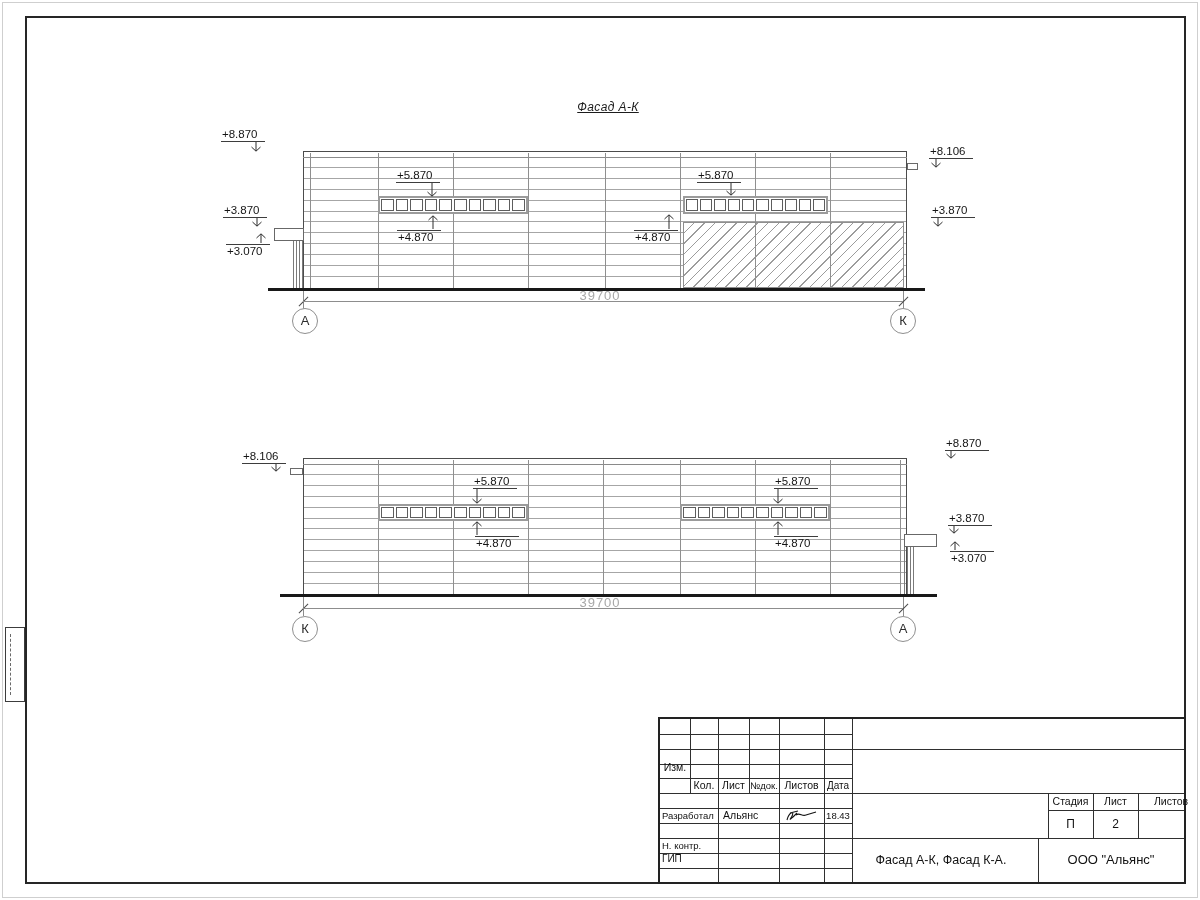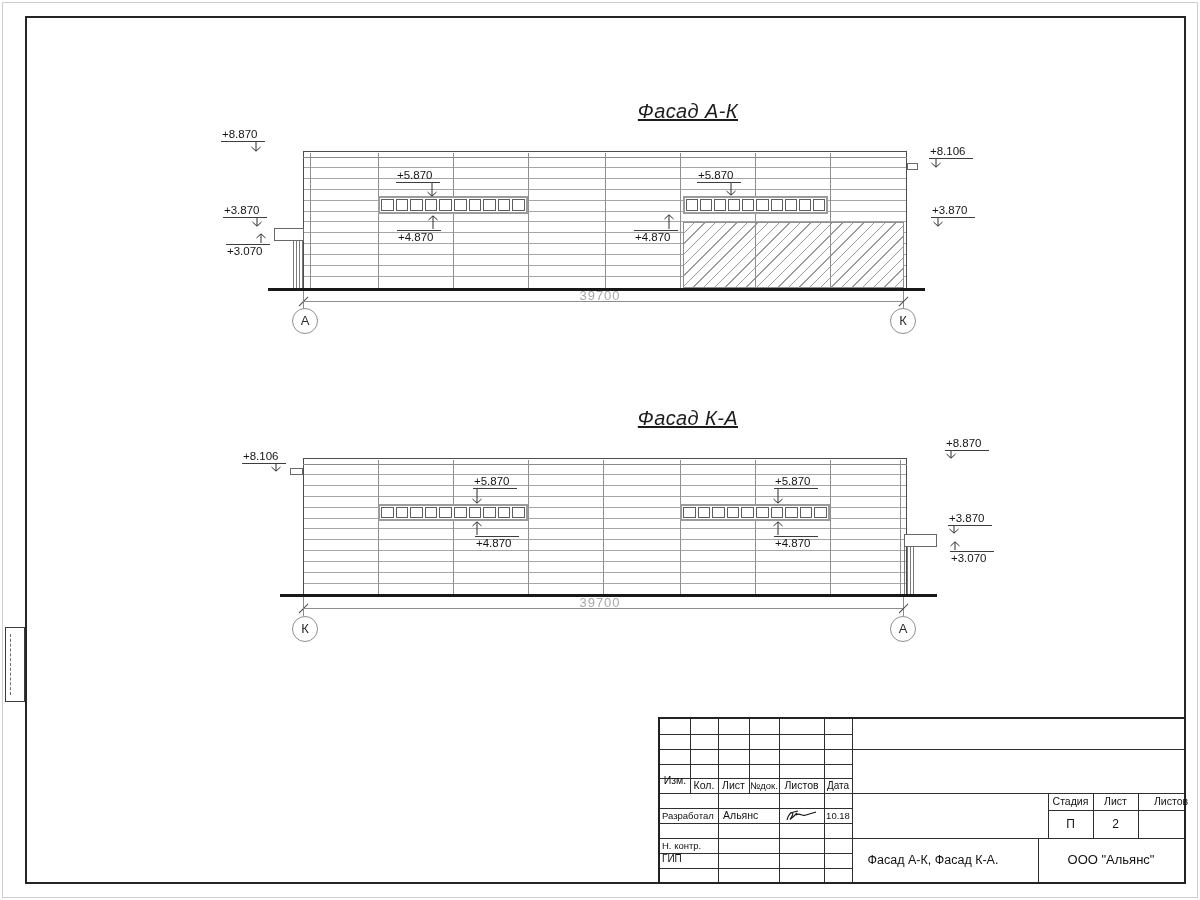--- a/index.html
+++ b/index.html
@@ -1,21 +1,21 @@
 <!DOCTYPE html>
 <html><head>
 <meta charset="utf-8">
 <style>
   html,body{margin:0;padding:0;background:#e6e6e6;}
   #sheet{position:relative;width:1200px;height:900px;background:#ffffff;
          font-family:"Liberation Sans",sans-serif;overflow:hidden;}
   .outer-edge{position:absolute;inset:2px;border:1px solid #cfcfcf;pointer-events:none;}
   .frame{position:absolute;left:25px;top:16px;width:1161px;height:868px;
          border:2px solid #262626;box-sizing:border-box;}
-  .title{position:absolute;width:260px;text-align:right;font-size:20px;font-style:italic;
+  .title{position:absolute;width:260px;text-align:center;font-size:12px;font-style:italic;
          color:#1c1c1c;text-decoration:underline;letter-spacing:.4px;z-index:8;}
   
   .bld{position:absolute;border:1px solid #4c4c4c;border-bottom:none;background:#fff;box-sizing:border-box;z-index:1;}
   .parapet{position:absolute;height:1px;background:#8a8a8a;z-index:1;}
   .siding{position:absolute;z-index:1;
     background:repeating-linear-gradient(to bottom,transparent 0,transparent 9.9px,#a6a6a6 9.9px,#a6a6a6 10.9px);}
   .colline{position:absolute;width:1px;background:#8f8f8f;z-index:4;}
   .hatch{position:absolute;background:#fff;border:1px solid #8e8e8e;box-sizing:border-box;z-index:3;}
   .hatch::after{content:"";position:absolute;inset:0;
     background:repeating-linear-gradient(135deg,transparent 0,transparent 6.5px,#9c9c9c 6.5px,#9c9c9c 7.5px);}
@@ -51,21 +51,20 @@
   .mstamp .txt{position:absolute;left:4px;top:6px;bottom:6px;width:0;border-left:1px dashed #6a6a6a;}
 </style>
 </head>
 <body>
 
 <div id="sheet">
   <div class="outer-edge"></div>
   <div class="frame"></div>
 
   <div class="title" style="left:478px;top:100px">Фасад А-К</div>
-  <div class="title" style="left:478px;top:407px">Фасад К-А</div>
 
   <div class="mstamp">
     <div class="txt"></div>
   </div>
 
   <div class="tb">
 
     <div class="h" style="left:0;top:15px;width:192px"></div>
     <div class="h" style="left:0;top:30px;width:524px"></div>
     <div class="h" style="left:0;top:45px;width:192px"></div>
@@ -83,43 +82,43 @@
     <div class="v" style="left:89px;top:0;height:74px"></div>
     <div class="v" style="left:58px;top:74px;height:89px"></div>
     <div class="v" style="left:119px;top:0;height:163px"></div>
     <div class="v" style="left:164px;top:0;height:163px"></div>
     <div class="v" style="left:192px;top:0;height:163px"></div>
     <div class="v" style="left:388px;top:74px;height:45px"></div>
     <div class="v" style="left:433px;top:74px;height:45px"></div>
     <div class="v" style="left:478px;top:74px;height:45px"></div>
     <div class="v" style="left:378px;top:119px;height:44px"></div>
 
-    <div class="cell c-center" style="left:0;top:54px;width:30px;height:15px;line-height:15px;font-size:10.5px">Изм.</div>
+    <div class="cell c-center" style="left:0;top:41px;width:30px;height:15px;line-height:15px;font-size:10.5px">Изм.</div>
     <div class="cell c-center" style="left:30px;top:59px;width:28px;height:15px;line-height:15px;font-size:10.5px">Кол.</div>
     <div class="cell c-center" style="left:58px;top:59px;width:31px;height:15px;line-height:15px;font-size:10.5px">Лист</div>
     <div class="cell c-center" style="left:89px;top:59px;width:30px;height:15px;line-height:15px;font-size:9.5px">№док.</div>
     <div class="cell c-center" style="left:119px;top:59px;width:45px;height:15px;line-height:15px;font-size:10.5px">Листов</div>
     <div class="cell c-center" style="left:164px;top:59px;width:28px;height:15px;line-height:15px;font-size:10px">Дата</div>
 
     <div class="cell" style="left:2px;top:89px;width:56px;height:15px;line-height:15px;font-size:9.5px">Разработал</div>
     <div class="cell" style="left:63px;top:89px;width:54px;height:15px;line-height:15px;font-size:10.5px">Альянс</div>
     <svg class="sig-svg" style="left:123px;top:90px" width="40" height="14" viewBox="0 0 40 14">
       <path d="M4 11 C6 3 11 2 9.5 6 C8 10 5 12 10 8 L14 4 M7 4 L15 2 M13 6 C17 3 19 8 23 6 L33 3" stroke="#141414" stroke-width="1.1" fill="none"></path>
     </svg>
-    <div class="cell c-center" style="left:164px;top:89px;width:28px;height:15px;line-height:15px;font-size:9.5px">10.18</div>
+    <div class="cell c-center" style="left:164px;top:89px;width:28px;height:15px;line-height:15px;font-size:9.5px">18.43</div>
     <div class="cell" style="left:2px;top:119px;width:80px;height:15px;line-height:15px;font-size:9.5px">Н. контр.</div>
     <div class="cell" style="left:2px;top:132px;width:60px;height:15px;line-height:15px;font-size:10px">ГИП</div>
 
     <div class="cell c-center" style="left:388px;top:74px;width:45px;height:17px;line-height:17px;font-size:10.5px">Стадия</div>
     <div class="cell c-center" style="left:433px;top:74px;width:45px;height:17px;line-height:17px;font-size:10.5px">Лист</div>
     <div class="cell c-center" style="left:478px;top:74px;width:66px;height:17px;line-height:17px;font-size:10.5px">Листов</div>
     <div class="cell c-center" style="left:388px;top:91px;width:45px;height:28px;line-height:28px;font-size:12px">П</div>
     <div class="cell c-center" style="left:433px;top:91px;width:45px;height:28px;line-height:28px;font-size:12px">2</div>
 
-    <div class="cell c-center" style="left:180px;top:119px;width:186px;height:37px;line-height:44px;font-size:12.5px">Фасад А-К, Фасад К-А.</div>
+    <div class="cell c-center" style="left:188px;top:119px;width:186px;height:37px;line-height:44px;font-size:12.5px">Фасад А-К, Фасад К-А.</div>
     <div class="cell c-center" style="left:378px;top:119px;width:146px;height:44px;line-height:44px;font-size:13px">ООО "Альянс"</div>
   </div>
 <div class="bld" style="left:303px;top:151px;width:604px;height:137px"></div>
     <div class="parapet" style="left:303px;top:157px;width:604px"></div>
     <div class="siding" style="left:304px;top:157px;width:602px;height:130px"></div>
     <div class="hatch" style="left:683px;top:222px;width:221px;height:66px"></div>
     <div class="colline" style="left:310px;top:153px;height:135px"></div>
     <div class="colline" style="left:378px;top:153px;height:135px"></div>
     <div class="colline" style="left:453px;top:153px;height:135px"></div>
     <div class="colline" style="left:528px;top:153px;height:135px"></div>

